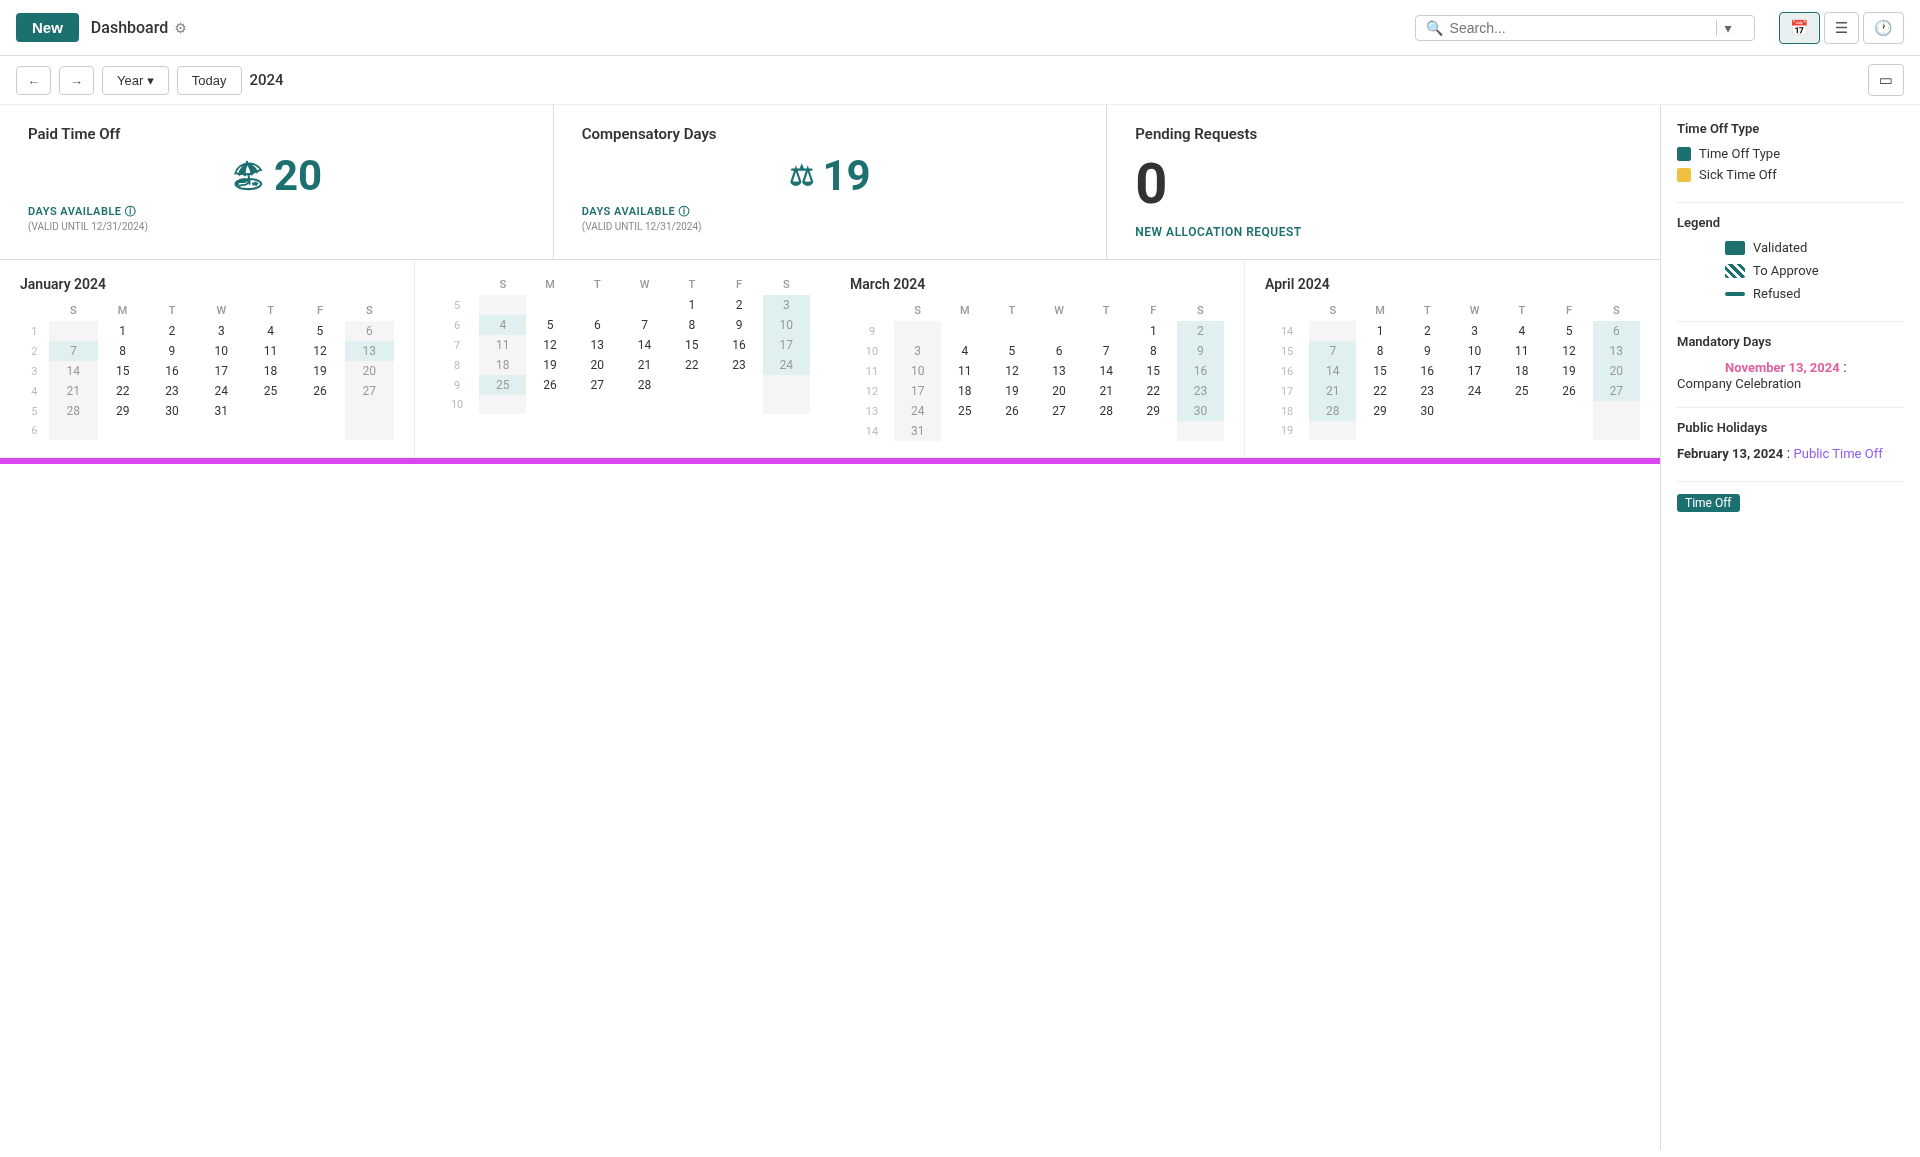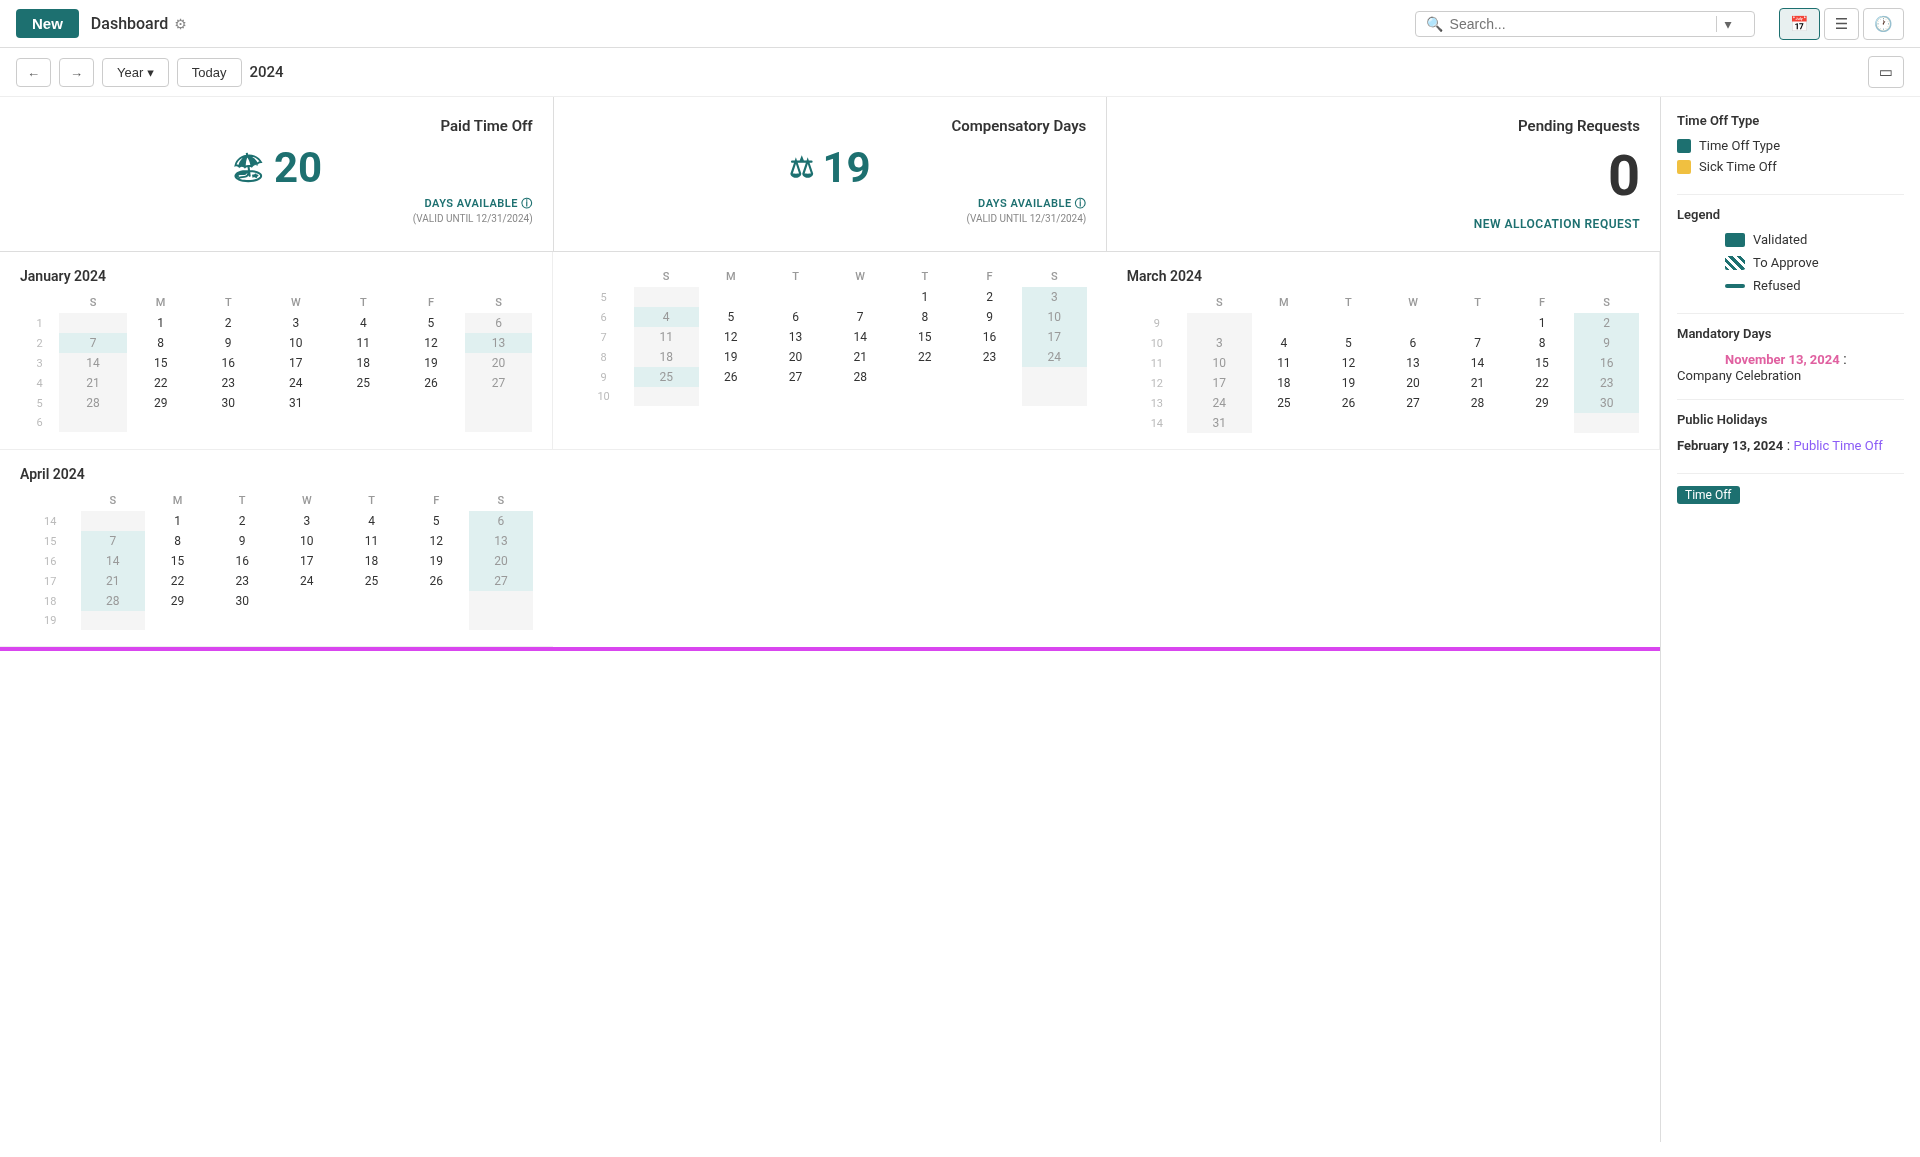--- a/index.html
+++ b/index.html
@@ -1,19 +1,19 @@
 <!DOCTYPE html>
 <html><head>
   <meta charset="utf-8">
   <style>
     * { box-sizing: border-box; margin: 0; padding: 0; }
     body { font-family: -apple-system, BlinkMacSystemFont, 'Segoe UI', Roboto, sans-serif; background: #fff; font-size: 14px; color: #333; }
 
     
-    .topbar { display: flex; align-items: center; padding: 0 16px; height: 48px; border-bottom: 1px solid #ddd; gap: 12px; }
+    .topbar { display: flex; align-items: center; padding: 0 16px; height: 56px; border-bottom: 1px solid #ddd; gap: 12px; }
     .new-btn { background: #1d7070; color: #fff; border: none; border-radius: 4px; padding: 6px 16px; font-size: 15px; font-weight: 600; cursor: pointer; }
     .dashboard-title { font-size: 16px; font-weight: 500; color: #333; display: flex; align-items: center; gap: 6px; }
     .gear-icon { color: #888; font-size: 14px; }
     .search-wrap { display: flex; align-items: center; border: 1px solid #ccc; border-radius: 4px; padding: 4px 10px; gap: 6px; flex: 0 0 340px; margin-left: auto; }
     .search-wrap input { border: none; outline: none; font-size: 14px; color: #666; width: 260px; background: transparent; }
     .search-icon-char { color: #999; }
     .dropdown-arrow { color: #666; border-left: 1px solid #ccc; padding-left: 8px; cursor: pointer; }
     .view-btns { display: flex; gap: 4px; margin-left: 12px; }
     .view-btn { border: 1px solid #ccc; background: #fff; border-radius: 4px; padding: 6px 10px; cursor: pointer; color: #555; font-size: 15px; }
     .view-btn.active { background: #e8f0f0; border-color: #1d7070; color: #1d7070; }
@@ -26,32 +26,32 @@
     .year-label { font-size: 15px; font-weight: 500; color: #333; }
     .panel-toggle { margin-left: auto; border: 1px solid #ccc; background: #fff; border-radius: 4px; padding: 6px 10px; cursor: pointer; font-size: 15px; color: #555; }
 
     
     .main-content { display: flex; height: calc(100vh - 112px); overflow: hidden; }
     .calendar-area { flex: 1; overflow-y: auto; padding: 0; }
     .sidebar { width: 260px; border-left: 1px solid #ddd; padding: 16px; overflow-y: auto; flex-shrink: 0; }
 
     
     .summary-row { display: flex; border-bottom: 1px solid #ddd; }
-    .summary-card { flex: 1; padding: 20px 20px; border-right: 1px solid #ddd; text-align: right; }
+    .summary-card { flex: 1; padding: 20px 28px; border-right: 1px solid #ddd; text-align: left; }
     .summary-card:last-child { border-right: none; }
     .summary-title { font-size: 15px; font-weight: 600; color: #333; margin-bottom: 8px; }
     .summary-number { font-size: 42px; font-weight: 700; color: #1d7070; display: flex; align-items: center; justify-content: center; gap: 8px; }
     .summary-number .icon-char { font-size: 28px; }
     .summary-sub { font-size: 11px; color: #1d7070; font-weight: 600; letter-spacing: 0.5px; margin-top: 4px; }
     .summary-sub-small { font-size: 10px; color: #888; margin-top: 2px; }
     .pending-number { font-size: 56px; font-weight: 700; color: #333; }
     .new-alloc-link { color: #1d7070; font-size: 12px; font-weight: 600; text-decoration: none; cursor: pointer; margin-top: 8px; display: block; letter-spacing: 0.5px; }
 
     
-    .calendars-grid { display: grid; grid-template-columns: 1fr 1fr 1fr; border-bottom: 4px solid #d946ef; }
+    .calendars-grid { display: grid; grid-template-columns: 1fr 1fr 1fr 1fr; border-bottom: 6px solid #d946ef; }
     .month-block { padding: 16px 20px; border-right: 1px solid #eee; border-bottom: 1px solid #eee; }
     .month-block:nth-child(2n) { border-right: none; }
     .month-title { font-size: 14px; font-weight: 600; color: #333; margin-bottom: 10px; }
     .cal-table { width: 100%; border-collapse: collapse; }
     .cal-table th { font-size: 11px; color: #999; text-align: center; padding: 2px 0 4px; font-weight: 500; }
     .cal-table td { font-size: 12px; text-align: center; padding: 3px 2px; color: #333; }
     .cal-table td.week-num { color: #bbb; font-size: 11px; }
     .cal-table td.weekend { background: #f5f5f5; color: #999; }
     .cal-table td.highlighted { background: #e0f0f0; }
     .cal-table td.empty { color: transparent; }

